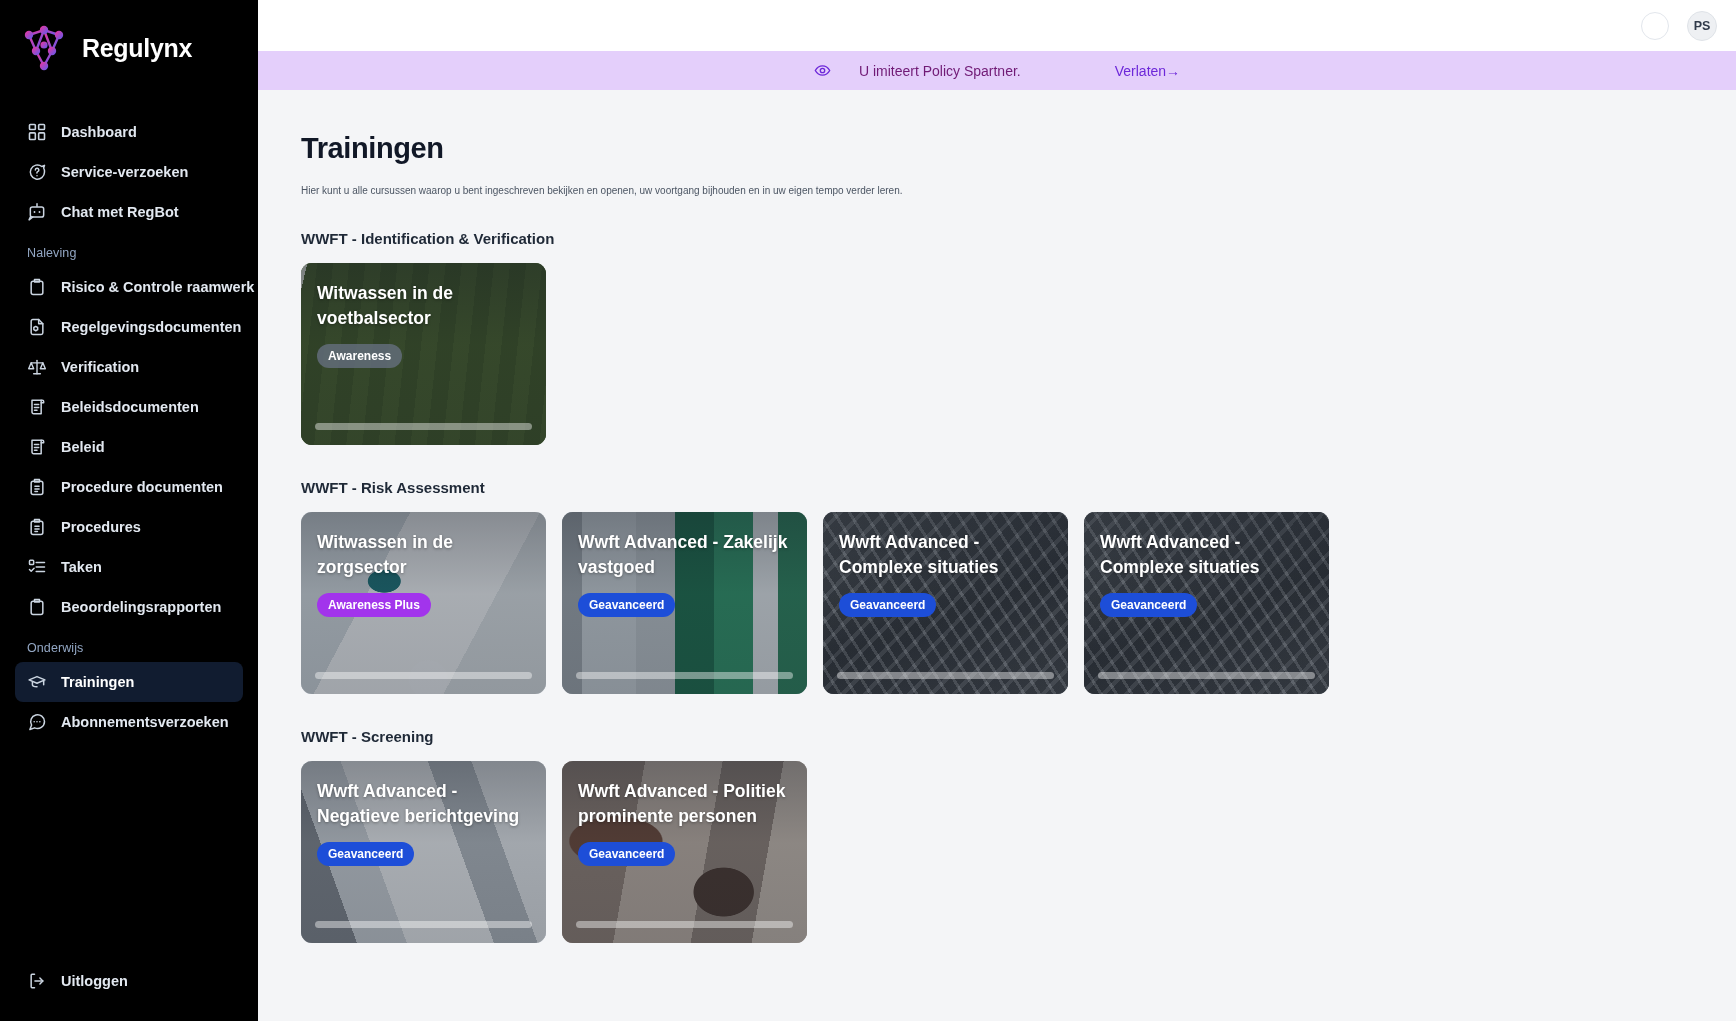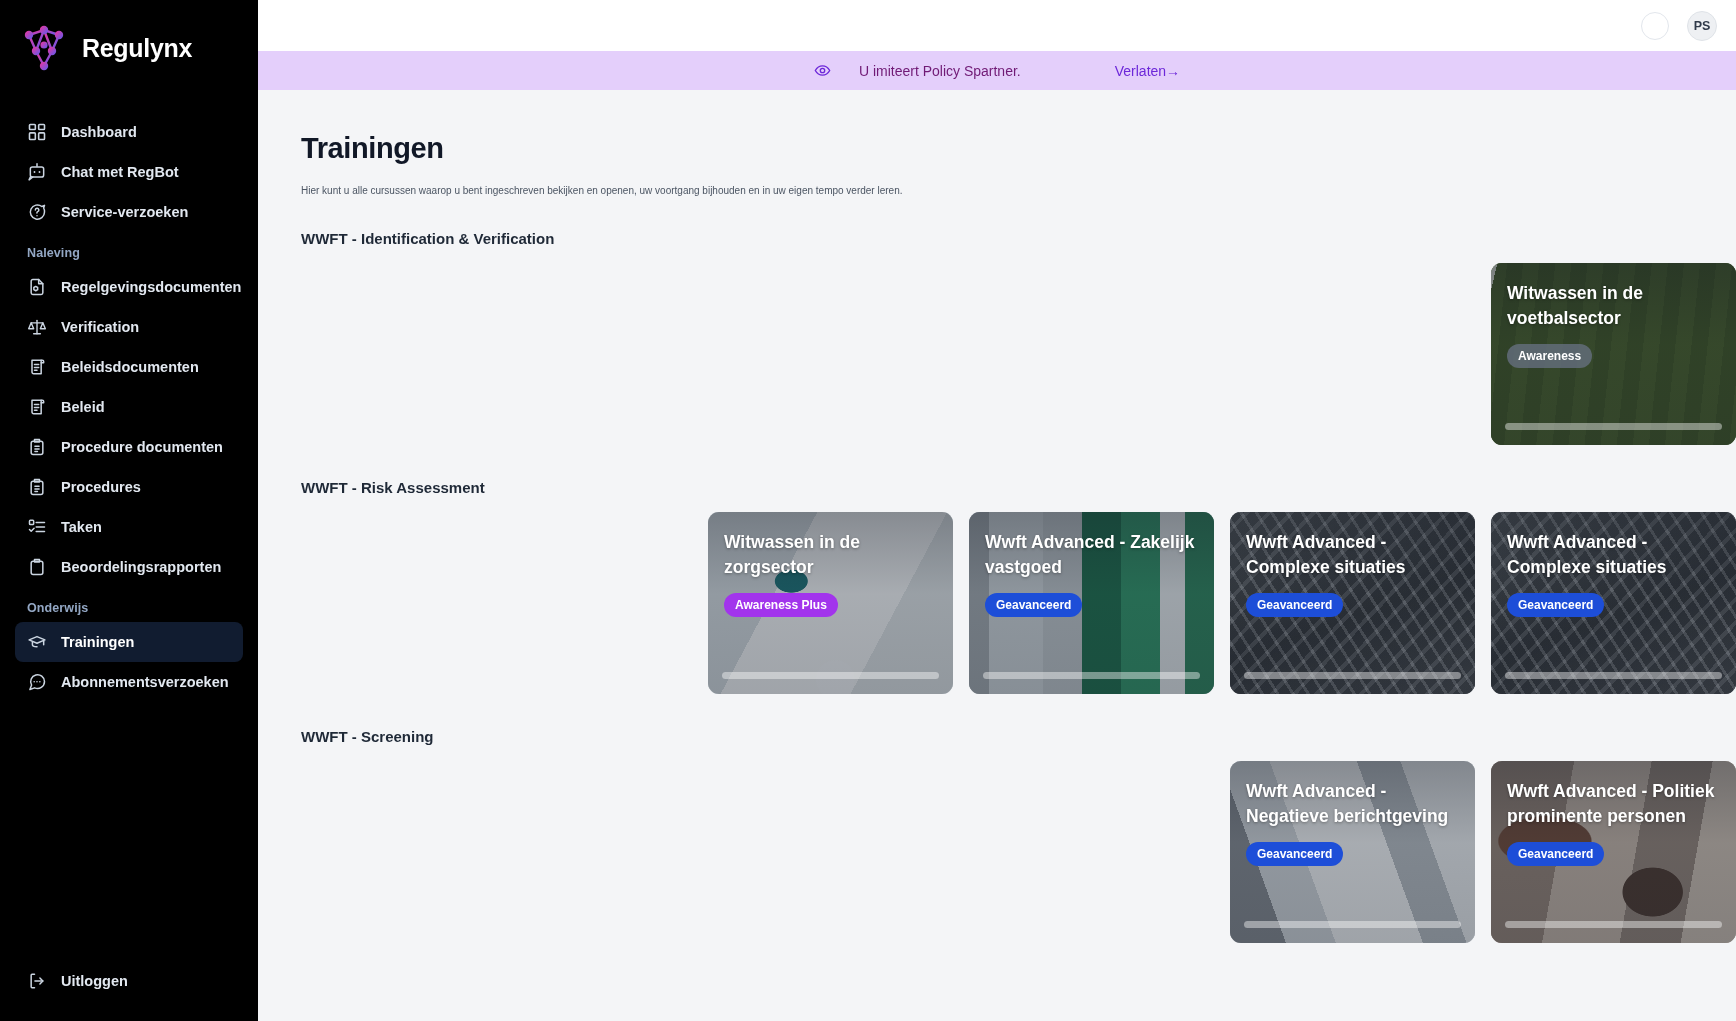--- a/index.html
+++ b/index.html
@@ -32,21 +32,21 @@
     display: flex; align-items: center; gap: 14px;
     height: 40px; padding: 0 12px; margin-bottom: 0px;
     border-radius: 8px; cursor: pointer;
     color: #e2e8f0;
   }
   .nav-item .ico { width: 20px; height: 20px; flex: 0 0 20px; display:block; color:#cbd5e1;}
   .nav-item .lbl { font-size: 14.5px; font-weight: 600; white-space: nowrap; }
   .nav-item.active { background: #111c30; }
   .nav-item.active .lbl { color:#ffffff; }
   .nav-group {
-    color: #93a7c4; font-size: 12.5px; font-weight: 700;
+    color: #93a7c4; font-size: 12.5px; font-weight: 400;
     padding: 14px 12px 7px 12px; letter-spacing: 0.1px;
   }
   .sidebar-footer { padding: 0 15px 20px 15px; }
 
   
   .main { flex: 1 1 auto; display: flex; flex-direction: column; background:#f4f5f7; min-width:0; }
   .topbar {
     height: 51px; flex: 0 0 51px; background:#ffffff;
     display:flex; align-items:center; justify-content:flex-end;
     padding-right: 19px; gap: 18px;
@@ -82,21 +82,21 @@
   .page-title {
     font-size: 29px; font-weight: 700; color:#111827; letter-spacing:-0.4px;
   }
   .page-sub {
     margin-top: 20px; font-size: 10px; color:#4b5563; font-weight:400;
   }
   .section { margin-top: 34px; }
   .section-title {
     font-size: 15px; font-weight: 700; color:#1f2937; margin-bottom: 16px;
   }
-  .card-row { display:flex; gap: 16px; justify-content: flex-end; }
+  .card-row { display:flex; gap: 16px; }
 
   .card {
     width: 245px; height: 182px;
     border-radius: 11px; overflow:hidden;
     position: relative; cursor:pointer;
     background: #8a8f9a;
     flex: 0 0 245px;
   }
   .card-img { position:absolute; inset:0; }
   .card-scrim {
@@ -210,43 +210,52 @@
             <rect x="3" y="13" width="7" height="8" rx="1"></rect>
               <rect x="14" y="13" width="7" height="8" rx="1"></rect>
           </svg>
         </span>
         <span class="lbl">Dashboard</span>
       </div>
 
       <div class="nav-item">
         <span class="ico">
           <svg viewBox="0 0 24 24" width="20" height="20" fill="none" stroke="currentColor" stroke-width="1.8" stroke-linecap="round" stroke-linejoin="round">
+            <path d="M21 12a8.5 8.5 0 1 1-3.2-6.6L21 4l-1 3.2A8.4 8.4 0 0 1 21 12z"></path>
+            <path d="M10 9.6a2.1 2.1 0 1 1 2.8 2c-.6.3-.9.8-.9 1.5"></path>
+              <circle cx="12" cy="16.4" r=".9" fill="currentColor" stroke="none"></circle>
+          </svg>
+        </span>
+        <span class="lbl">Service-verzoeken</span>
+      </div>
+
+      <div class="nav-item">
+        <span class="ico">
+          <svg viewBox="0 0 24 24" width="20" height="20" fill="none" stroke="currentColor" stroke-width="1.8" stroke-linecap="round" stroke-linejoin="round">
             <path d="M12 2v3"></path>
               <rect x="4" y="6" width="16" height="12" rx="2.5"></rect>
             <path d="M4 18l-1.5 3.5L7 18"></path>
               <circle cx="9" cy="12" r="1.1" fill="currentColor" stroke="none"></circle>
             <circle cx="15" cy="12" r="1.1" fill="currentColor" stroke="none"></circle>
           </svg>
         </span>
         <span class="lbl">Chat met RegBot</span>
       </div>
 
-      <div class="nav-item">
-        <span class="ico">
-          <svg viewBox="0 0 24 24" width="20" height="20" fill="none" stroke="currentColor" stroke-width="1.8" stroke-linecap="round" stroke-linejoin="round">
-            <path d="M21 12a8.5 8.5 0 1 1-3.2-6.6L21 4l-1 3.2A8.4 8.4 0 0 1 21 12z"></path>
-            <path d="M10 9.6a2.1 2.1 0 1 1 2.8 2c-.6.3-.9.8-.9 1.5"></path>
-              <circle cx="12" cy="16.4" r=".9" fill="currentColor" stroke="none"></circle>
-          </svg>
-        </span>
-        <span class="lbl">Service-verzoeken</span>
-      </div>
-
       <div class="nav-group">Naleving</div>
 
+      <div class="nav-item">
+        <span class="ico">
+          <svg viewBox="0 0 24 24" width="20" height="20" fill="none" stroke="currentColor" stroke-width="1.8" stroke-linecap="round" stroke-linejoin="round">
+            <path d="M9 3h6v3H9z"></path>
+              <rect x="5" y="5" width="14" height="16" rx="2.4"></rect>
+          </svg>
+        </span>
+        <span class="lbl">Risico &amp; Controle raamwerk</span>
+      </div>
 
       <div class="nav-item">
         <span class="ico">
           <svg viewBox="0 0 24 24" width="20" height="20" fill="none" stroke="currentColor" stroke-width="1.8" stroke-linecap="round" stroke-linejoin="round">
             <path d="M14 3H7a2 2 0 0 0-2 2v14a2 2 0 0 0 2 2h10a2 2 0 0 0 2-2V8z"></path>
               <path d="M14 3v5h5"></path>
             <path d="M8.2 12.6l2.3-1.3 2.3 1.3v2.6l-2.3 1.3-2.3-1.3z"></path>
           </svg>
         </span>
         <span class="lbl">Regelgevingsdocumenten</span>

